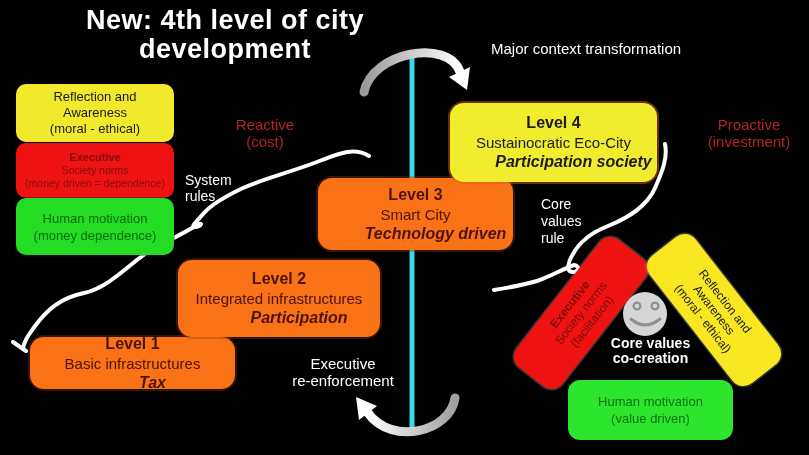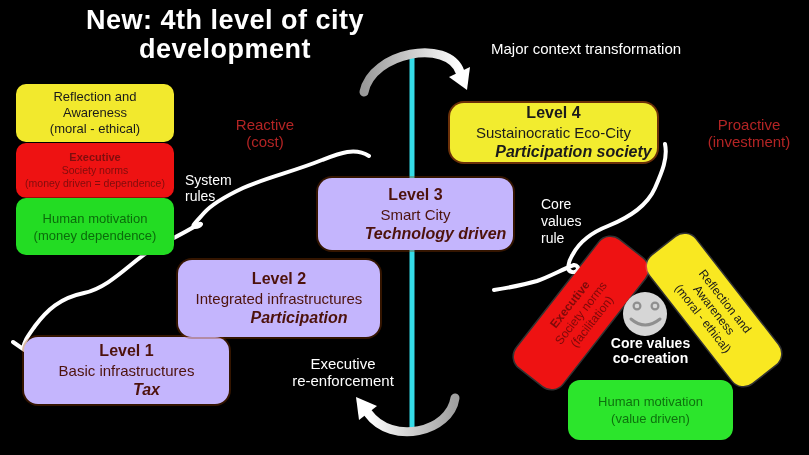--- a/index.html
+++ b/index.html
@@ -10,29 +10,29 @@
   .title{left:55px;top:6px;width:340px;text-align:center;color:#fff;
          font-weight:bold;font-size:27px;line-height:29px;letter-spacing:0.5px;}
   
   .stackbox{left:16px;width:158px;border-radius:10px;display:flex;flex-direction:column;
             justify-content:center;text-align:center;box-shadow:0 0 0 1px rgba(0,0,0,0.35);}
   .sb-yellow{top:84px;height:58px;background:#f2e92d;color:#1a1a1a;font-size:13px;line-height:16px;}
   .sb-red{top:143px;height:55px;background:#ee1212;color:#800d0d;font-size:10.5px;line-height:13px;}
   .sb-red .b1{font-weight:bold;font-size:11px;}
   .sb-green{top:198px;height:57px;background:#23dc23;color:#0b6b0b;font-size:13px;line-height:17px;}
   
-  .lvl{background:#c4b5fd;color:#4d120c;border-radius:14px;display:flex;flex-direction:column;
+  .lvl{background:#f97316;color:#4d120c;border-radius:14px;display:flex;flex-direction:column;
        justify-content:center;text-align:center;box-shadow:0 0 0 2px rgba(150,60,0,0.35);}
   .lvl-name{font-weight:bold;font-size:16px;line-height:20px;}
   .lvl-sub{font-size:15px;line-height:19px;}
   .lvl-tag{font-weight:bold;font-style:italic;font-size:16px;line-height:20px;padding-left:40px;}
-  #level1{left:24px;top:337px;width:205px;height:67px;}
+  #level1{left:30px;top:337px;width:205px;height:52px;}
   #level2{left:178px;top:260px;width:202px;height:77px;}
   #level3{left:318px;top:178px;width:195px;height:72px;}
-  #level4{left:450px;top:103px;width:207px;height:59px;background:#f2ec2f;color:#1b1b1b;
+  #level4{left:450px;top:103px;width:207px;height:79px;background:#f2ec2f;color:#1b1b1b;
           box-shadow:0 0 0 2px rgba(215,95,15,0.5);}
   
   .note{color:#fff;}
   .red-note{color:#b32424;font-size:15px;line-height:17px;text-align:center;}
   #major-context{left:452px;top:40px;font-size:15px;white-space:nowrap;margin-left:39px;}
   #reactive{left:215px;top:116px;width:100px;}
   #proactive{left:693px;top:116px;width:112px;}
   #system-rules{left:185px;top:172px;font-size:14px;line-height:16px;}
   #core-values-rule{left:541px;top:196px;font-size:14px;line-height:17px;}
   #exec-reenforcement{left:283px;top:355px;width:120px;text-align:center;font-size:15px;line-height:17px;}

